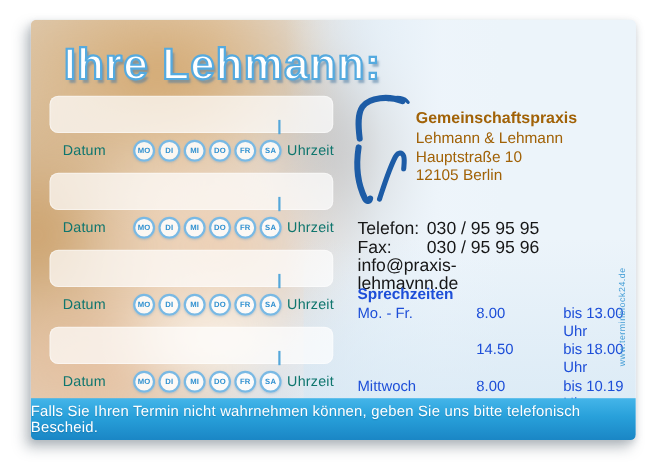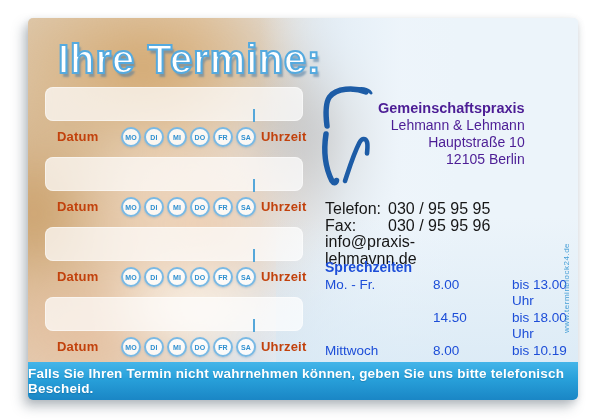--- a/index.html
+++ b/index.html
@@ -40,76 +40,76 @@
   
   .term-row{position:absolute;left:17px;width:258px;height:58px;}
   .r1{top:69px}.r2{top:139px}.r3{top:209px}.r4{top:279px}
   .field{
     position:absolute;left:0;top:0;width:258px;height:34px;border-radius:8px;
     background:rgba(255,255,255,.7);
     box-shadow:inset 0 0 0 1px rgba(255,255,255,.45);
   }
   .tick{position:absolute;left:208px;top:22px;width:2px;height:13px;background:#55a7da;}
   .labels{position:absolute;left:0;top:40px;right:0;height:20px;}
-  .lab{position:absolute;font-size:13px;font-weight:700;color:#c2410c;letter-spacing:.2px;}
+  .lab{position:absolute;font-size:13px;font-weight:400;color:#0f766e;letter-spacing:.2px;}
   .lab.datum{left:12px;top:2px;}
   .lab.uhrzeit{left:216px;top:2px;}
   .circles{position:absolute;left:76px;top:0;display:flex;gap:3px;}
   .day{
     box-sizing:border-box;width:20px;height:20px;border-radius:50%;
     border:2px solid #79b9e4;background:rgba(255,255,255,.85);
     color:#2f90d0;font-size:7px;font-weight:700;letter-spacing:.2px;
     display:flex;align-items:center;justify-content:center;
     box-shadow:0 1px 2px rgba(110,155,190,.4);
   }
   
   .logo{position:absolute;left:290px;top:66px;width:60px;height:112px;}
-  .practice{position:absolute;left:350px;top:82px;font-size:14px;line-height:17px;color:#4c1d95;text-align:right;}
+  .practice{position:absolute;left:350px;top:82px;font-size:14px;line-height:17px;color:#a16207;}
   .practice .pname{font-weight:700;font-size:14.5px;}
   .contact{position:absolute;left:297px;top:183px;display:grid;grid-template-columns:63px auto;
     font-size:16px;line-height:16.5px;color:#161616;}
   .hours{position:absolute;left:297px;top:241px;font-size:13.5px;line-height:16.5px;color:#1d4ed8;}
   .hours .hheading{font-weight:700;font-size:14px;margin-bottom:1px;}
   .hrow{display:grid;grid-template-columns:64px 35px auto;gap:44px;}
   
   .watermark{
     position:absolute;left:531px;top:203px;height:134px;width:14px;
     writing-mode:vertical-rl;transform:rotate(180deg);
     font-size:8px;letter-spacing:.5px;color:#459ed6;
     display:flex;align-items:center;justify-content:center;
   }
   
   .footer{
     position:absolute;left:0;right:0;bottom:0;height:38px;
     background:linear-gradient(180deg,#44b5e9 0%,#28a0da 45%,#1a86c5 100%);
     display:flex;align-items:center;justify-content:center;
   }
   .footer span{color:#ffffff;font-size:13.5px;letter-spacing:.2px;
-    text-shadow:0 1px 1px rgba(0,60,100,.25);font-weight:bold;}
+    text-shadow:0 1px 1px rgba(0,60,100,.25);}
 </style>
 </head>
 <body>
 
 <div class="card">
 
   <div class="photo">
     <div class="blobs">
       <div class="blob b-hair1"></div>
       <div class="blob b-hair2"></div>
       <div class="blob b-shadow"></div>
       <div class="blob b-face"></div>
       <div class="blob b-skinlow"></div>
       <div class="blob b-teeth"></div>
       <div class="blob b-bluetop"></div>
     </div>
     <div class="fade-right"></div>
     <div class="fade-bottom"></div>
   </div>
 
-  <h1 class="title">Ihre Termine:</h1>
+  <h1 class="title">Ihre Lehmann:</h1>
 
   <div class="term-row r1">
     <div class="field"></div>
     <div class="tick"></div>
     <div class="labels">
       <span class="lab datum">Datum</span>
       <span class="circles">
         <span class="day">MO</span>
         <span class="day">DI</span>
         <span class="day">MI</span>

